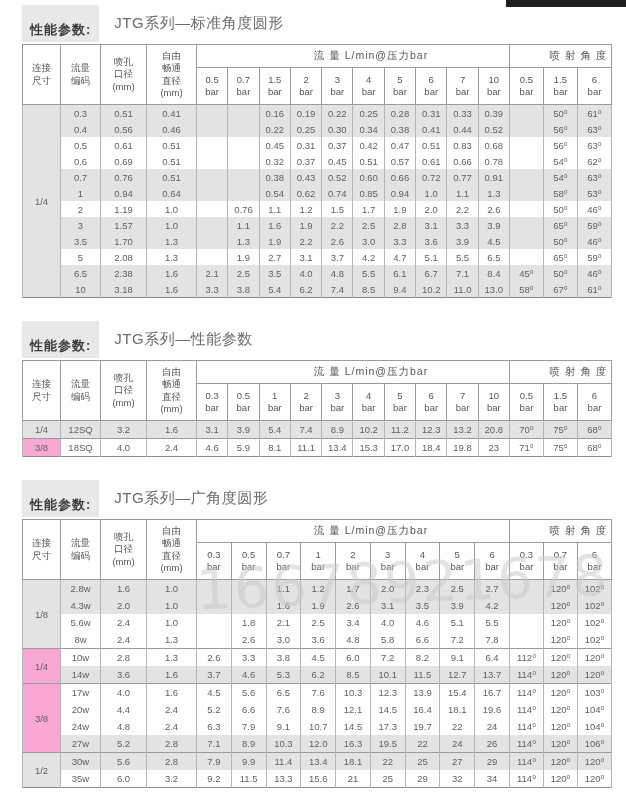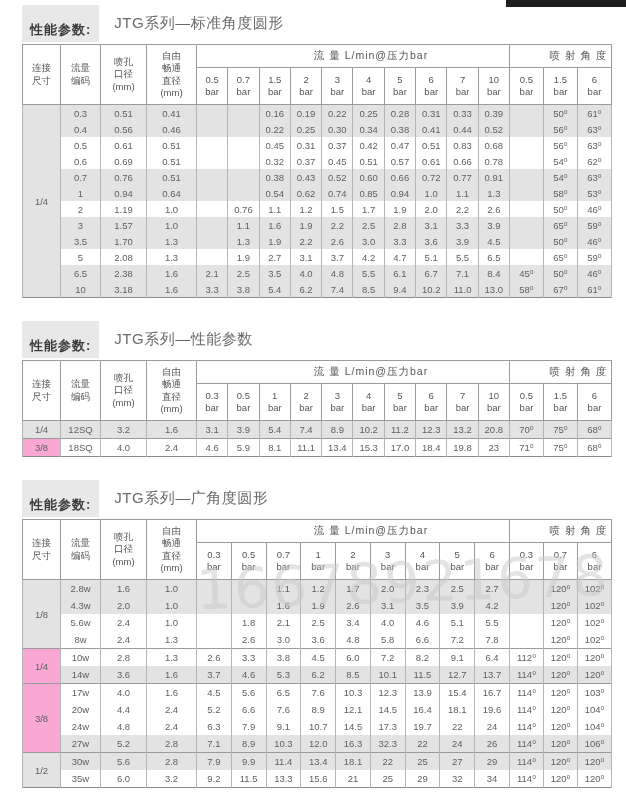--- a/index.html
+++ b/index.html
@@ -675,21 +675,21 @@
         </tr>
         <tr class="shaded">
           <td>27w</td>
           <td>5.2</td>
           <td>2.8</td>
           <td>7.1</td>
           <td>8.9</td>
           <td>10.3</td>
           <td>12.0</td>
           <td>16.3</td>
-          <td>32.3</td>
+          <td>19.5</td>
           <td>22</td>
           <td>24</td>
           <td>26</td>
           <td>114⁰</td>
           <td>120⁰</td>
           <td>106⁰</td>
         </tr>
         <tr class="shaded gstart">
           <td rowspan="2" class="conn">1/2</td>
           <td>30w</td>

